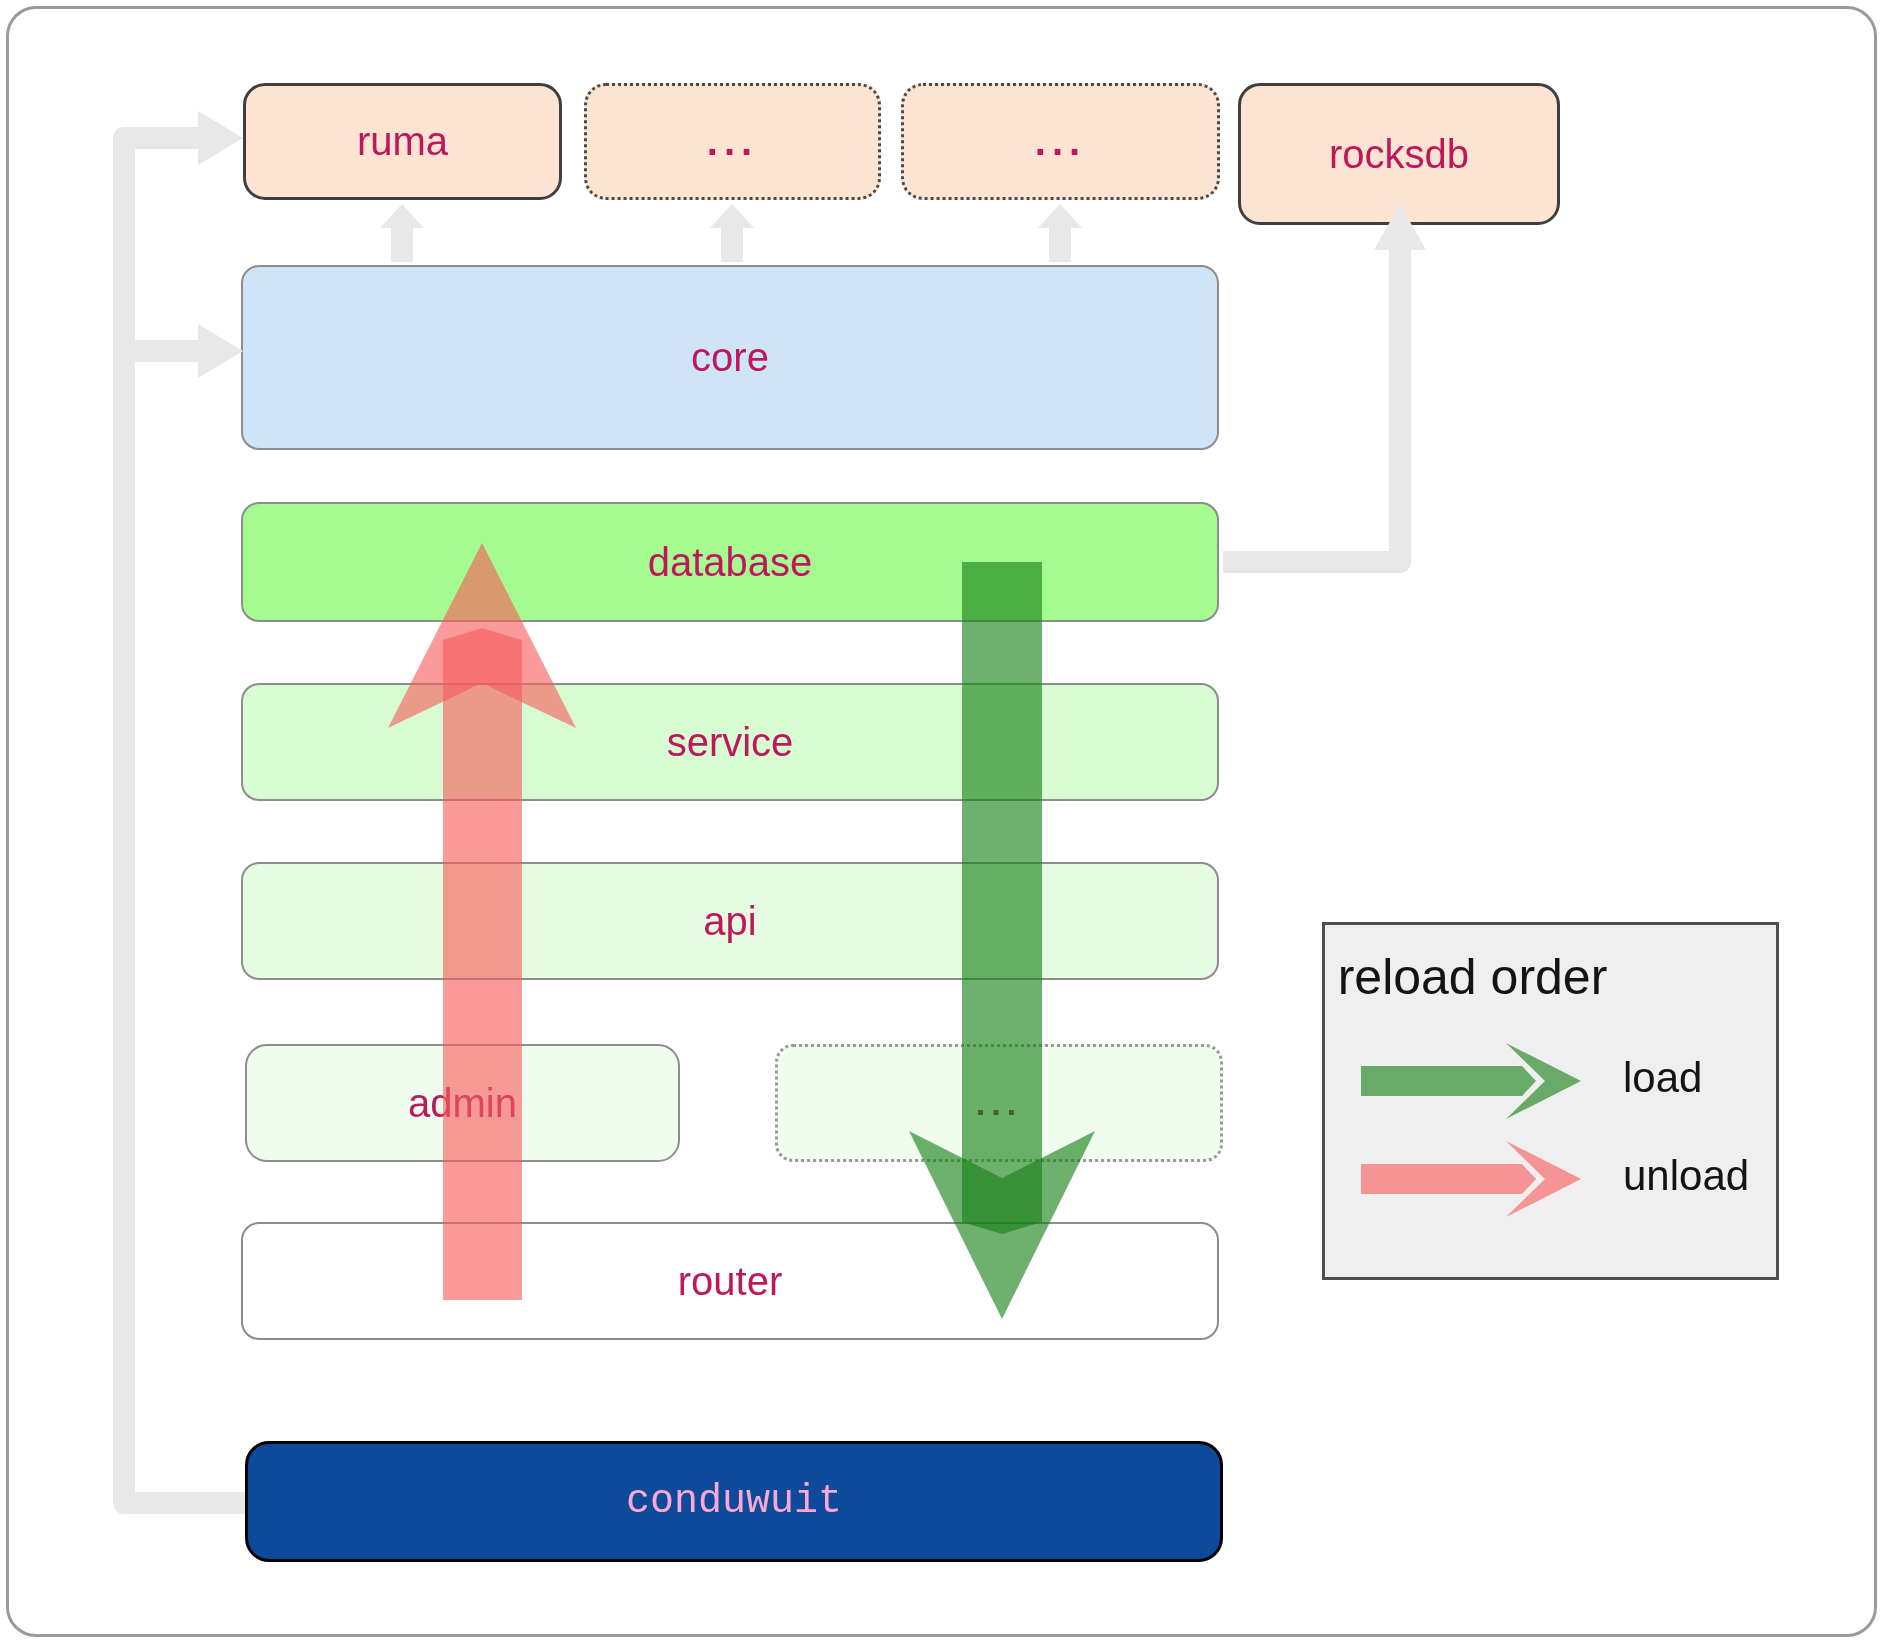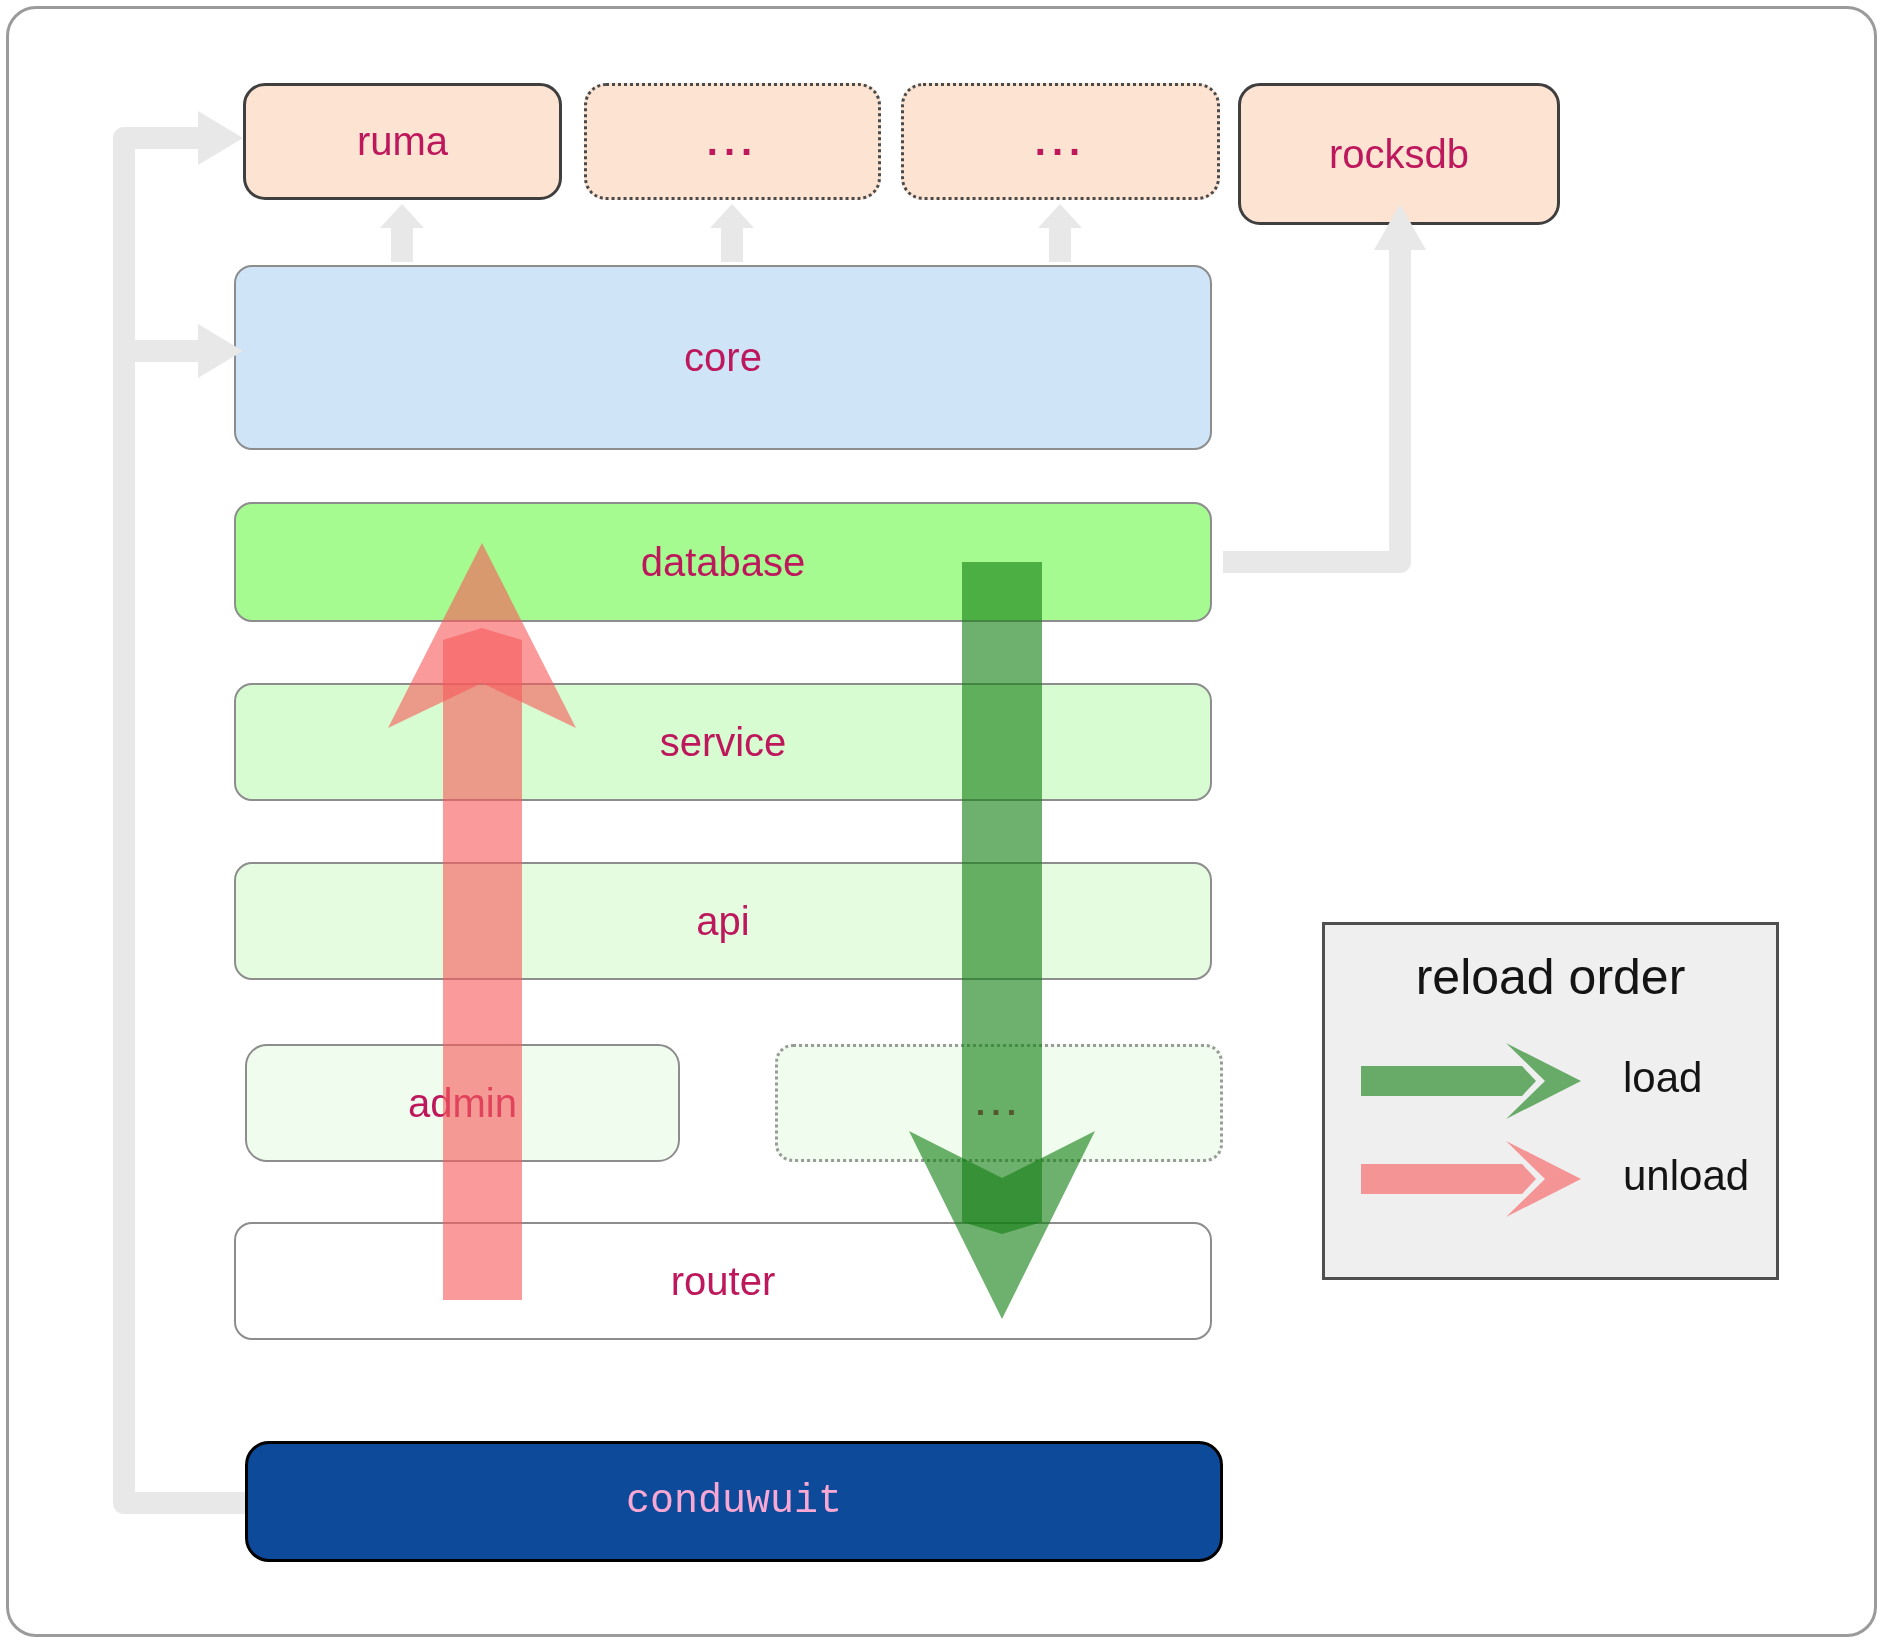--- a/index.html
+++ b/index.html
@@ -3,40 +3,40 @@
 <meta charset="utf-8">
 <style>
   html,body{margin:0;padding:0;background:#fff;}
   .stage{position:relative;width:1883px;height:1643px;background:#fff;overflow:hidden;
          font-family:"Liberation Sans",sans-serif;}
   .frame{position:absolute;inset:6px;border:3px solid #9b9b9b;border-radius:30px;}
   .box{position:absolute;display:flex;align-items:center;justify-content:center;
        box-sizing:border-box;font-size:40px;color:#be185d;}
   .solid-dark{border:3px solid #3f3f3f;border-radius:22px;background:var(--peach);}
   .dotted-dark{border:3px dotted #4a4a4a;border-radius:22px;background:var(--peach);}
-  .layer{border:2px solid #8d8d8d;border-radius:18px;left:234px;width:978px;}
+  .layer{border:2px solid #8d8d8d;border-radius:18px;left:241px;width:978px;}
   .dots{font-weight:bold;letter-spacing:6px;}
   #box-ruma{left:243px;top:83px;width:319px;height:117px;}
   #box-dots1{left:584px;top:83px;width:297px;height:117px;}
   #box-dots2{left:901px;top:83px;width:319px;height:117px;}
   #box-rocksdb{left:1238px;top:83px;width:322px;height:142px;}
   #box-core{top:265px;height:185px;background:var(--core-blue);}
   #box-database{top:502px;height:120px;background:var(--database-green);}
   #box-service{top:683px;height:118px;background:var(--service-green);}
   #box-api{top:862px;height:118px;background:var(--api-green);}
   #box-admin{left:245px;top:1044px;width:435px;height:118px;background:var(--admin-green);
              border:2px solid #8d8d8d;border-radius:22px;}
   #box-dots3{left:775px;top:1044px;width:448px;height:118px;background:var(--admin-green);
              border:3px dotted #9a9a9a;border-radius:18px;}
   #box-router{top:1222px;height:118px;background:#ffffff;}
   #box-conduwuit{left:245px;top:1441px;width:978px;height:121px;background:var(--conduwuit-blue);
                  border:3px solid #000;border-radius:24px;color:#f9a8d4;font-family:Liberation Mono, monospace;}
   #legend{position:absolute;left:1322px;top:922px;width:457px;height:358px;box-sizing:border-box;
           background:var(--legend-bg);border:3px solid #4f4f4f;}
-  #legend-title{position:absolute;left:1322px;top:948px;width:457px;text-align:center;
+  #legend-title{position:absolute;left:1244px;top:948px;width:457px;text-align:center;
                 font-size:50px;color:#141414;}
   .legend-label{position:absolute;font-size:42px;color:#141414;}
   #legend-load-label{left:1623px;top:1054px;}
   #legend-unload-label{left:1623px;top:1152px;}
   svg.overlay{position:absolute;left:0;top:0;pointer-events:none;}
   .conn{stroke:var(--connector-gray);stroke-width:22px;fill:none;stroke-linejoin:round;}
   .connhead{fill:var(--connector-gray);}
   .load{fill:var(--load-green);fill-opacity:0.62;}
   .unload{fill:var(--unload-red);fill-opacity:0.62;}
 </style>

